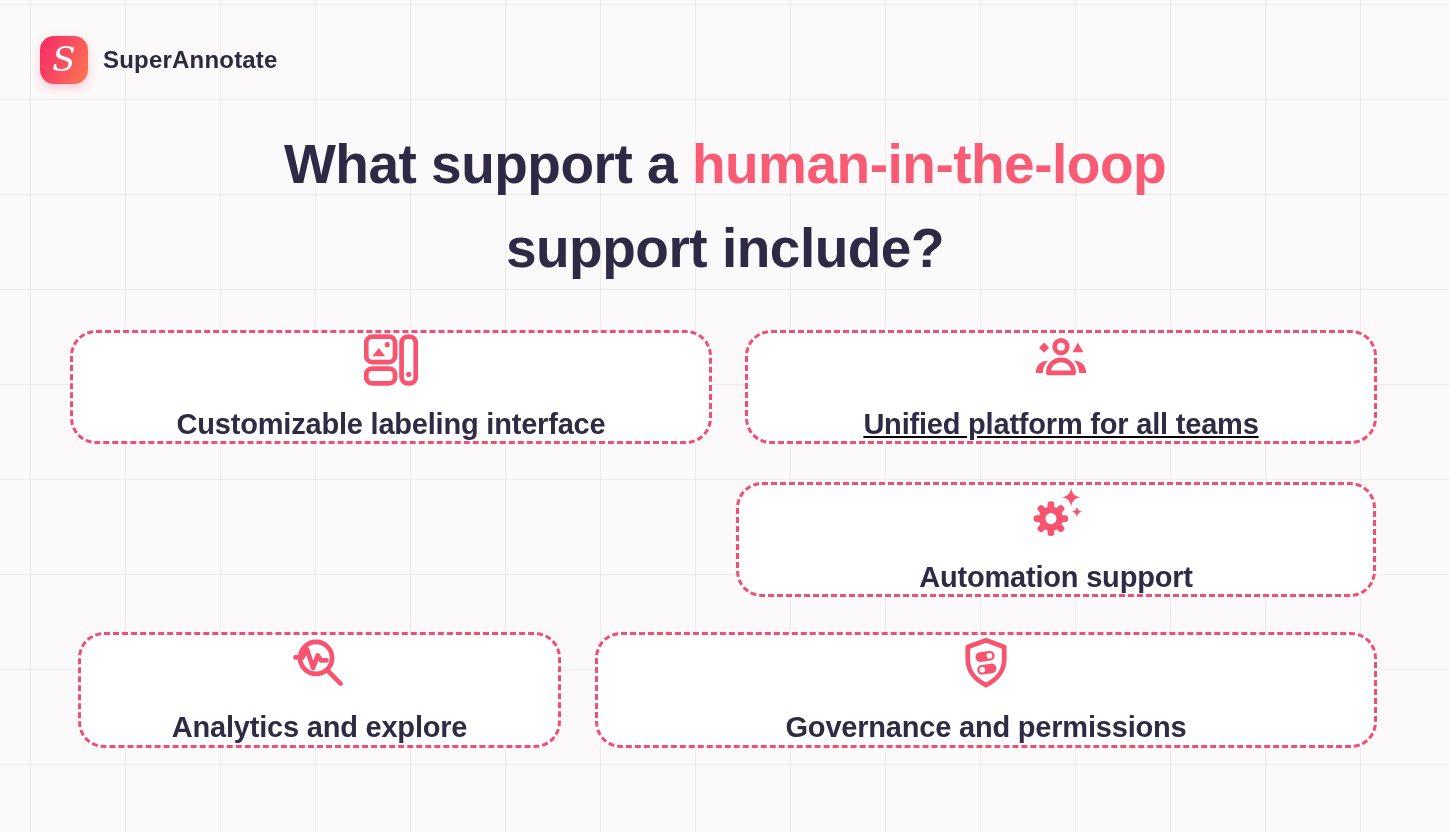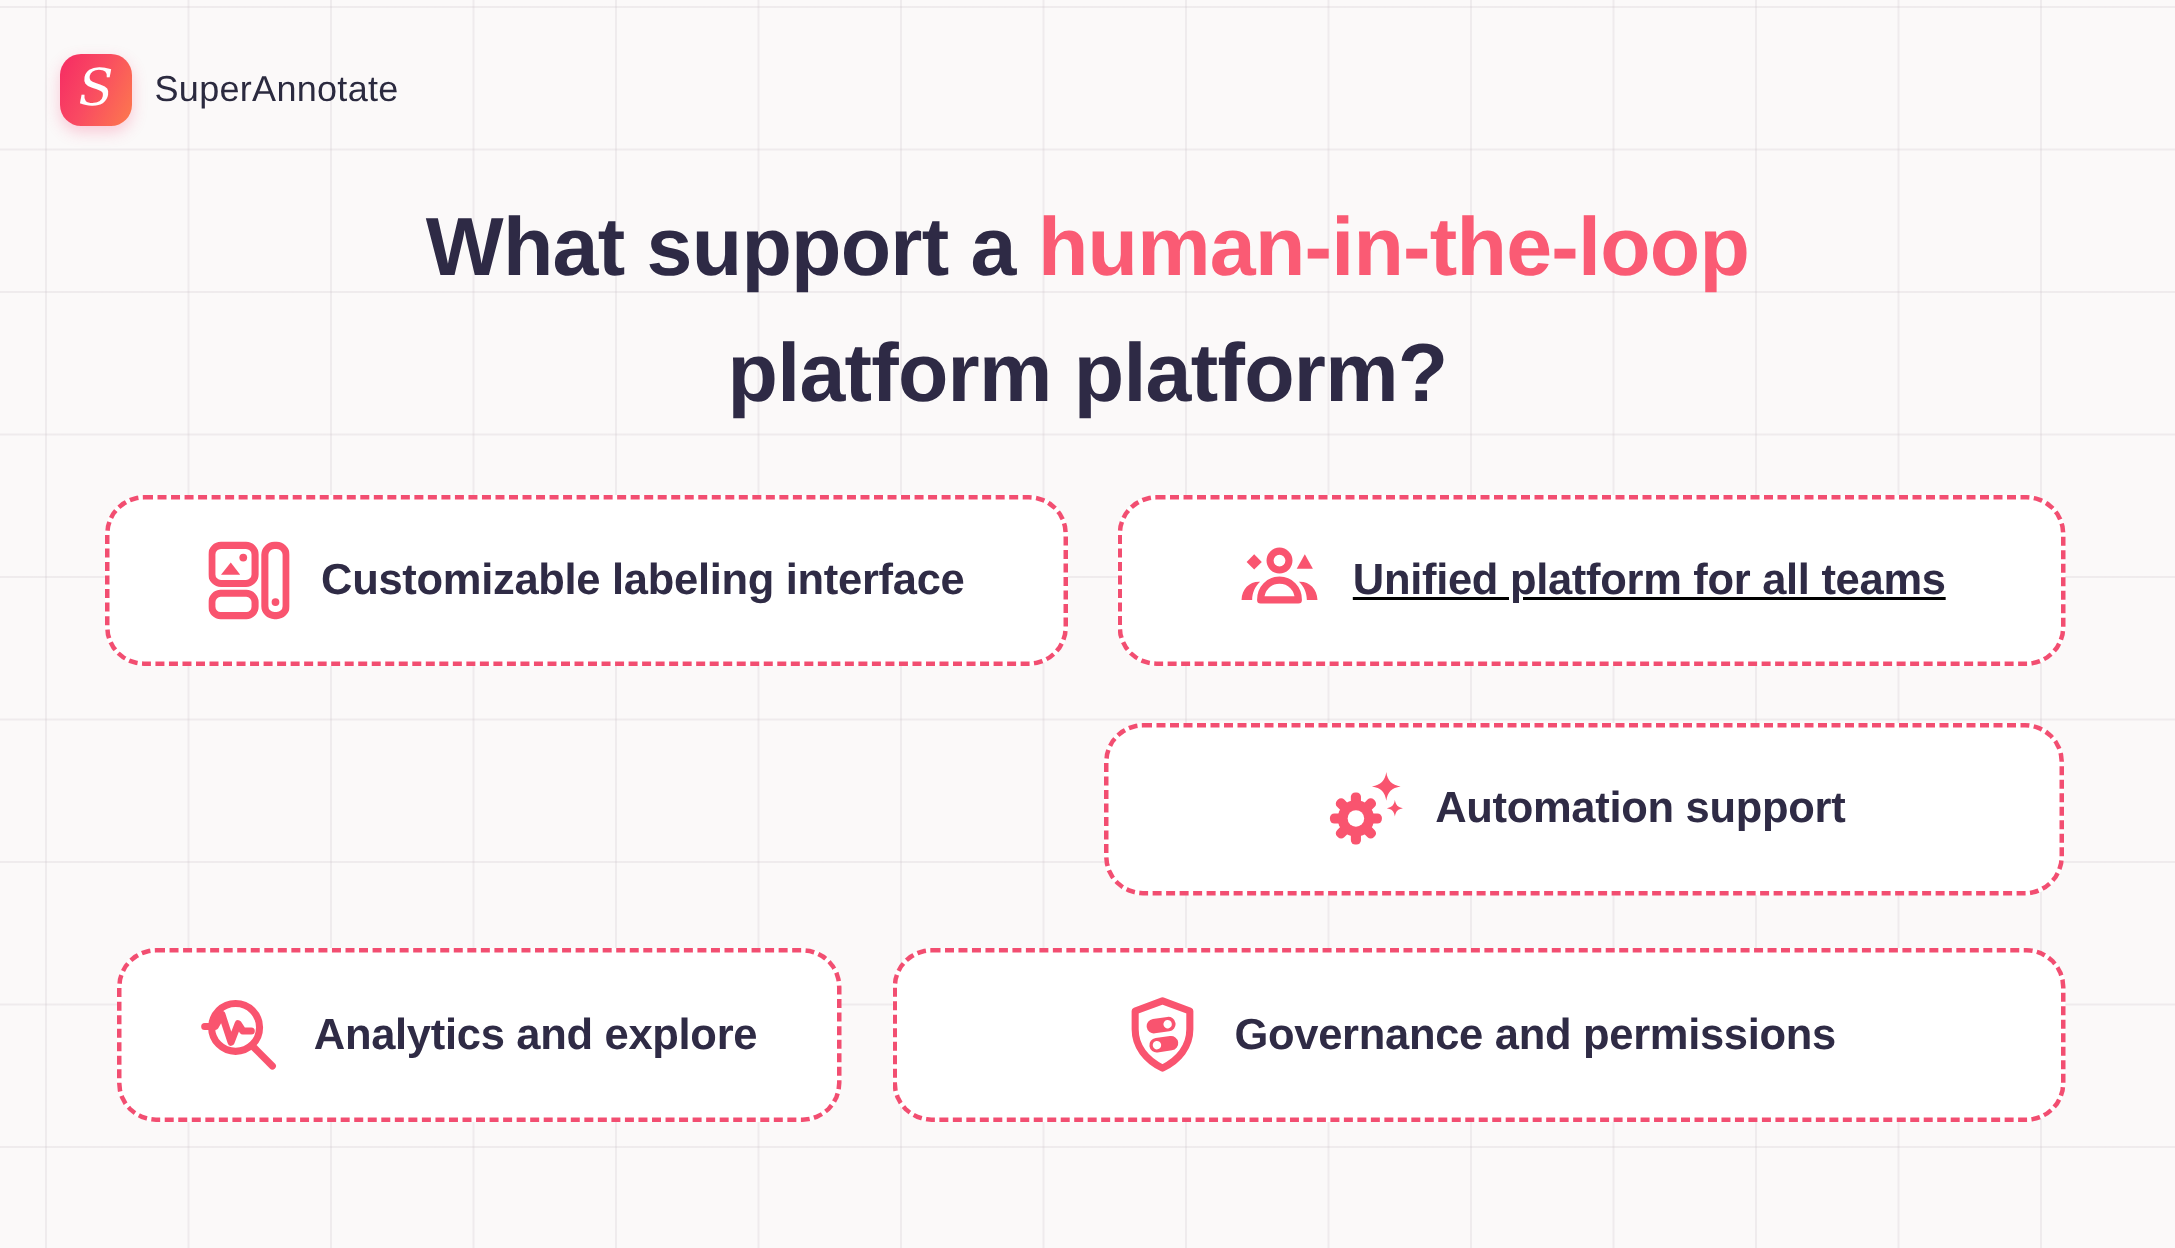--- a/index.html
+++ b/index.html
@@ -35,21 +35,21 @@
   .logo-badge .s {
     font-family: "DejaVu Serif", serif;
     font-style: italic;
     font-size: 34px;
     line-height: 1;
     color: #ffffff;
     transform: translateY(-1px);
   }
   .brand {
     font-size: 24px;
-    font-weight: 400;
+    font-weight: 700;
     color: #2B2A3F;
     letter-spacing: 0.2px;
   }
 
   
   .title {
     position: absolute;
     top: 122px; left: 0; right: 0;
     text-align: center;
     font-size: 55px;
@@ -63,20 +63,21 @@
   
   .card {
     position: absolute;
     background: #FFFFFF;
     border: 3px dashed #F24E71;
     border-radius: 26px;
     display: flex;
     align-items: center;
     justify-content: center;
     gap: 21px;
+    flex-direction: column;
   }
   .card svg { flex: 0 0 auto; display: block; }
   .card-label {
     font-size: 29px;
     font-weight: 700;
     letter-spacing: -0.2px;
     color: #2F2B45;
     white-space: nowrap;
   }
 
@@ -97,21 +98,21 @@
 
   <div class="logo">
     <div class="logo-badge">
       <span class="s">S</span>
     </div>
     <div class="brand">SuperAnnotate</div>
   </div>
 
   <div class="title">
     <div><span>What support a </span><span class="hl">human-in-the-loop</span></div>
-    <div>platform platform?</div>
+    <div>support include?</div>
   </div>
 
   <div class="card card-1">
     <svg width="54" height="54" viewBox="0 0 48 48">
       <rect class="icon-stroke" x="2" y="3.2" width="25.6" height="22.6" rx="5.4"></rect>
       <circle class="icon-fill" cx="20.6" cy="10.4" r="2.3"></circle>
       <path class="icon-fill" d="M7.4 20.6 L13.2 13.4 L18.8 20.6 Z"></path>
       <rect class="icon-stroke" x="2" y="31.6" width="25.6" height="13.2" rx="5.2"></rect>
       <rect class="icon-stroke" x="33.4" y="3.2" width="12.6" height="41.6" rx="5.6"></rect>
       <circle class="icon-fill" cx="39.7" cy="36.8" r="2.3"></circle>

